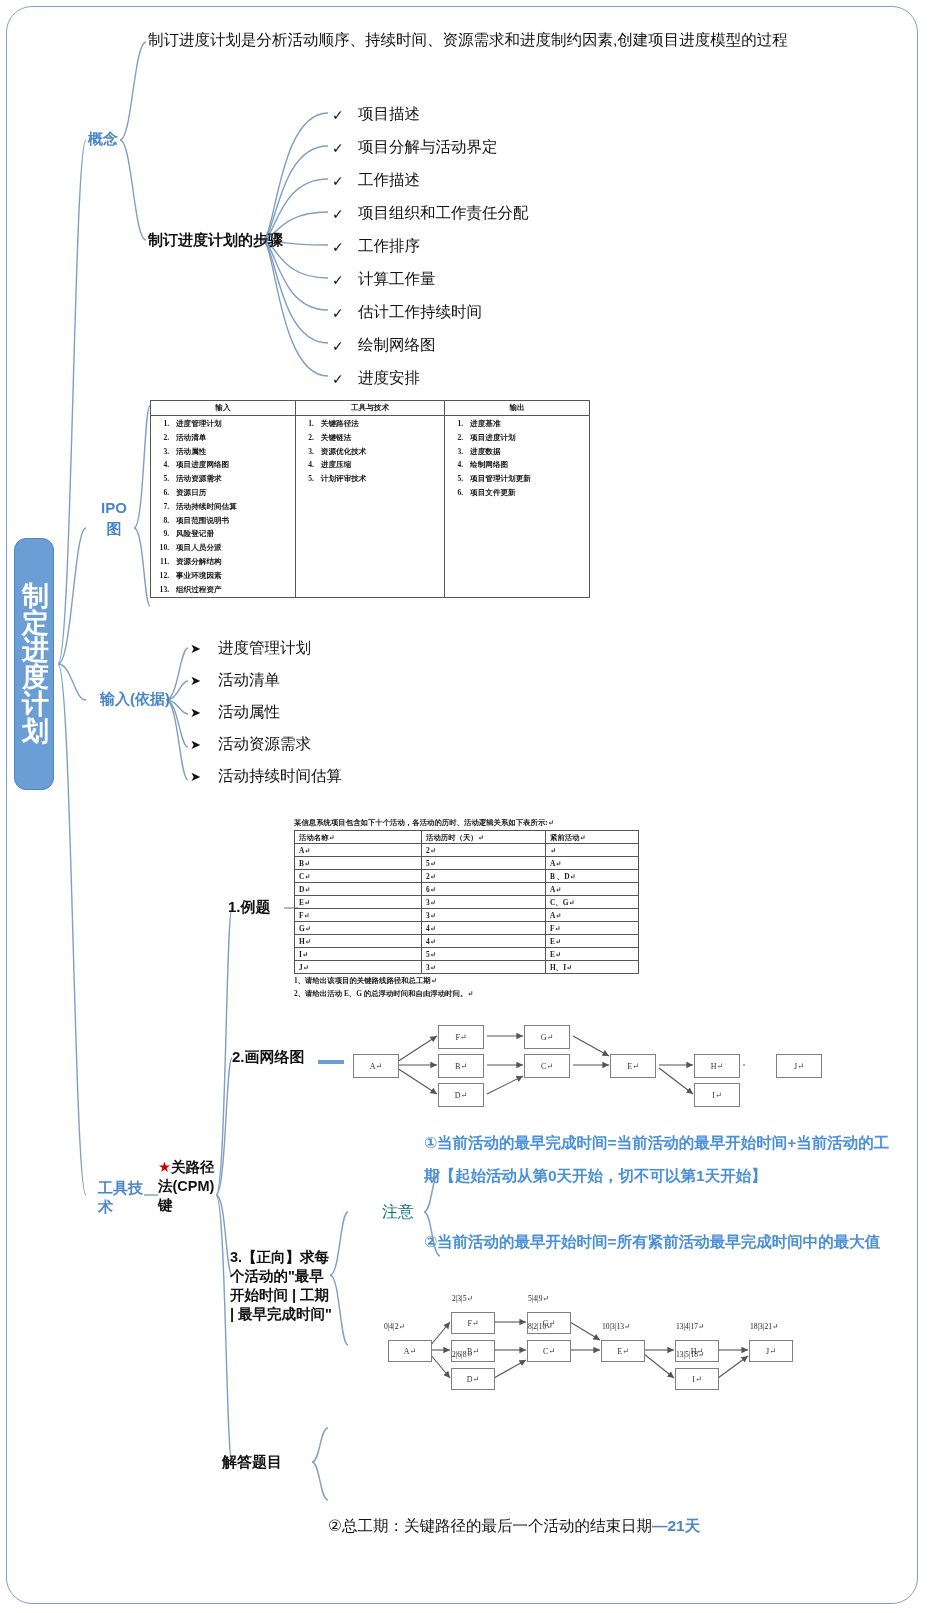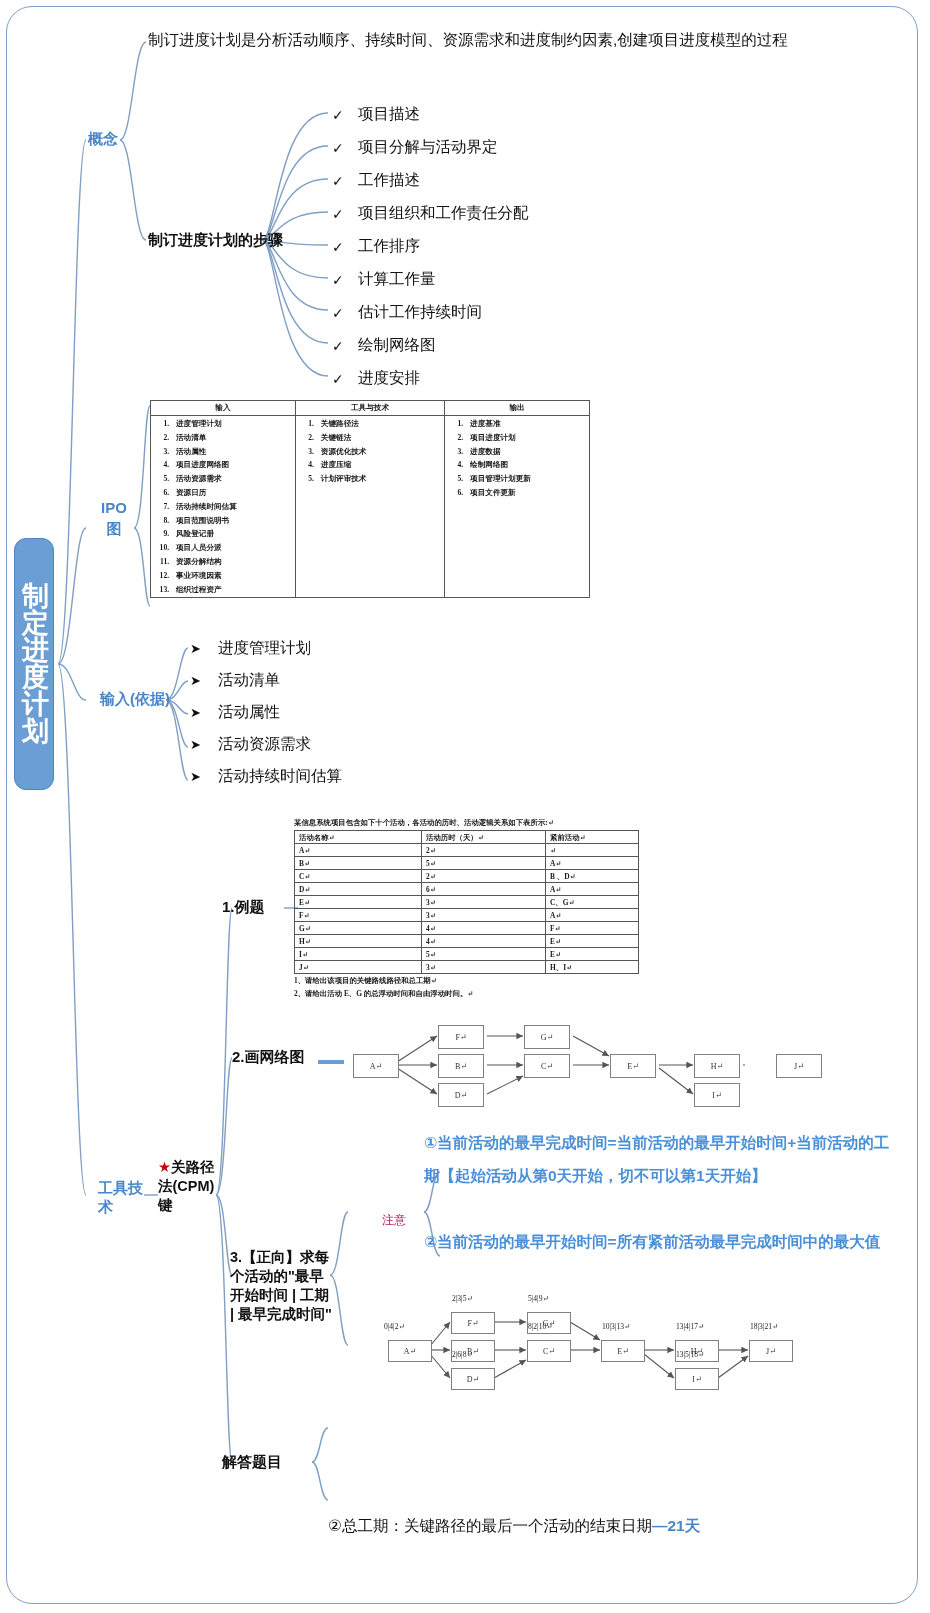--- a/index.html
+++ b/index.html
@@ -262,21 +262,21 @@
       </div>
     <div class="arrow-item">
         <span class="ar">➤</span>
         <span>活动持续时间估算</span>
       </div>
   </div>
 
   <div class="node-label blue-label" style="left:98px;top:1178px;width:46px;line-height:19px;">工具技术</div>
   <div class="node-label bold-black" style="left:158px;top:1158px;width:60px;line-height:19px;font-size:14.5px;"><span><span style="color:#cc0000">★</span>关路径法(CPM)键</span></div>
 
-  <div class="node-label bold-black" style="left:222px;top:898px;">1.例题</div>
+  <div class="node-label bold-black" style="left:228px;top:898px;">1.例题</div>
 
   <div class="exdoc">
     <div class="intro">某信息系统项目包含如下十个活动，各活动的历时、活动逻辑关系如下表所示:↵</div>
     <table class="ex">
       <tbody>
           <tr>
         <td class="c1">活动名称↵</td>
         <td class="c2">活动历时（天）↵</td>
         <td>紧前活动↵</td>
       </tr>
@@ -367,21 +367,21 @@
     <div class="nbox" style="left:179px;top:44px;width:44px;height:22px;">C↵</div>
     <div class="nbox" style="left:93px;top:73px;width:44px;height:22px;">D↵</div>
     <div class="nbox" style="left:265px;top:44px;width:44px;height:22px;">E↵</div>
     <div class="nbox" style="left:349px;top:44px;width:44px;height:22px;">H↵</div>
     <div class="nbox" style="left:349px;top:73px;width:44px;height:22px;">I↵</div>
     <div class="nbox" style="left:431px;top:44px;width:44px;height:22px;">J↵</div>
   </div>
 
   <div class="node-label bold-black" style="left:230px;top:1248px;width:104px;line-height:19px;font-size:14.5px;">3.【正向】求每个活动的"最早开始时间 | 工期 | 最早完成时间"</div>
 
-  <div class="node-label" style="left:382px;top:1203px;font-size:12px;color:#be185d;margin-top:8px;">注意</div>
+  <div class="node-label" style="left:382px;top:1203px;font-size:16px;color:#0f766e;">注意</div>
   <div class="note-text" style="left:424px;top:1126px;width:470px;">①当前活动的最早完成时间=当前活动的最早开始时间+当前活动的工期【起始活动从第0天开始，切不可以第1天开始】</div>
   <div class="note-text" style="left:424px;top:1225px;width:470px;">②当前活动的最早开始时间=所有紧前活动最早完成时间中的最大值</div>
 
   <div class="net" style="left:382px;top:1290px;width:470px;height:105px;">
     <svg width="470" height="105" style="position:absolute;left:0;top:0;">
       <defs>
         <marker id="ah2" markerWidth="7" markerHeight="7" refX="6" refY="3" orient="auto">
           <path d="M0,0 L6,3 L0,6 z" fill="#555"></path>
         </marker>
       </defs>

